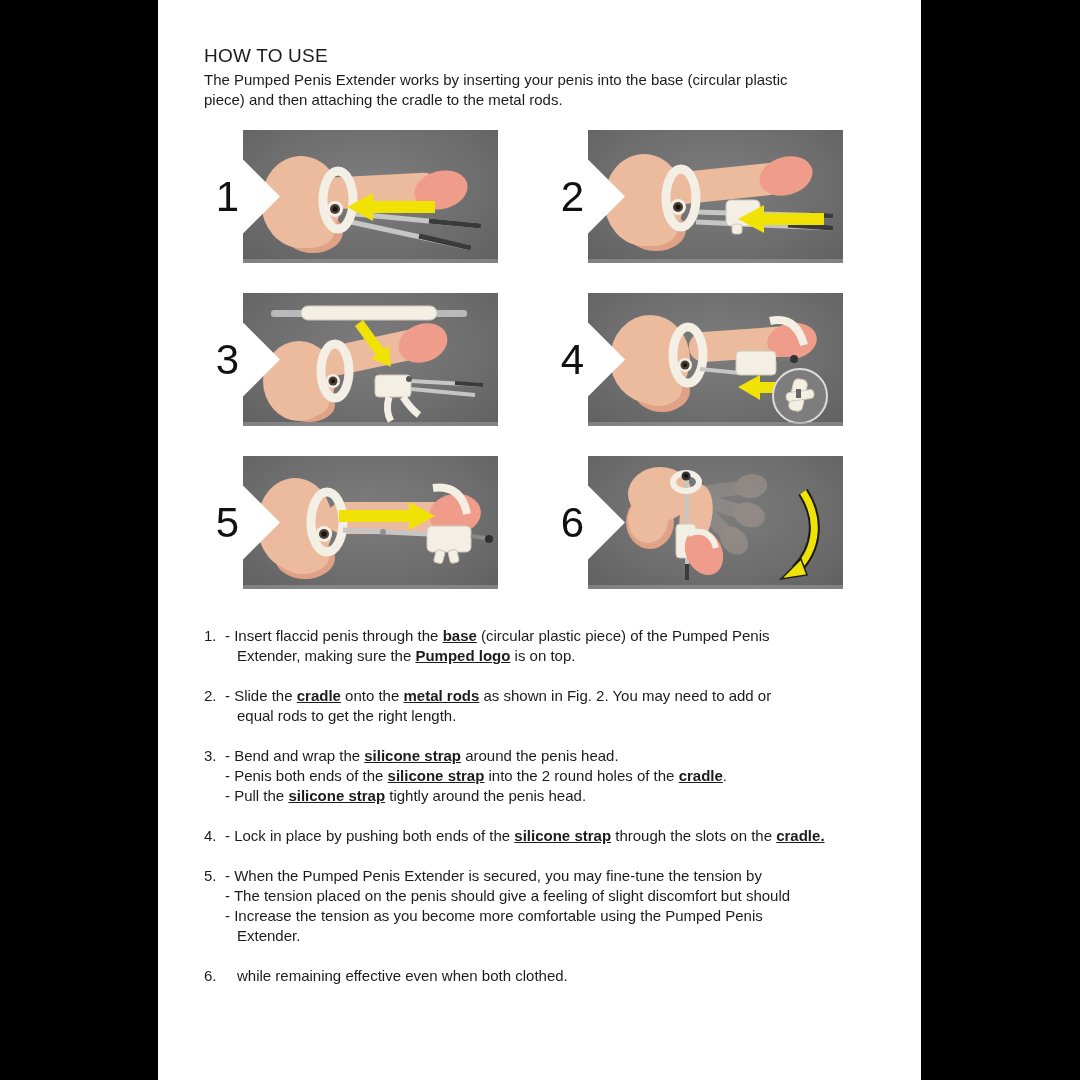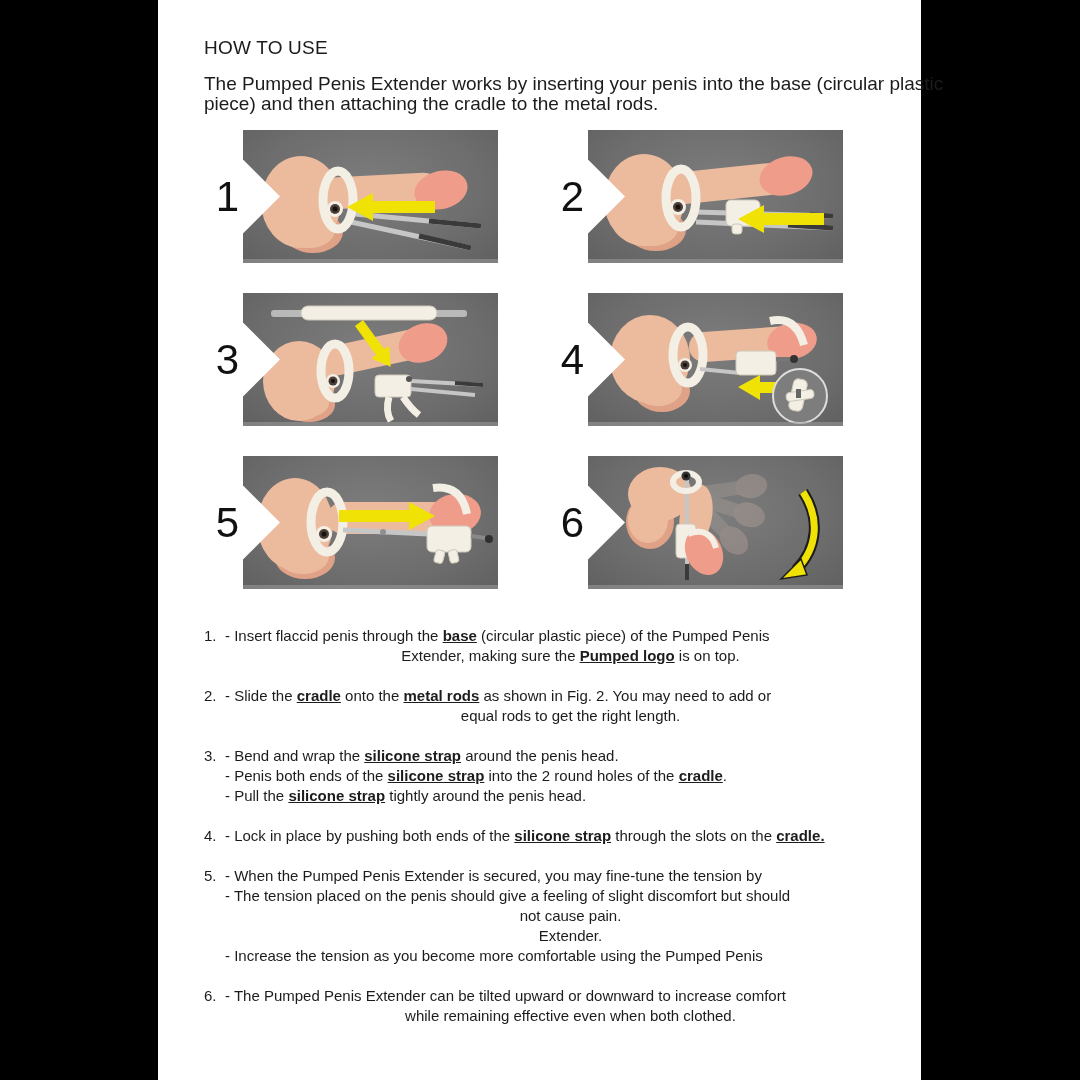--- a/index.html
+++ b/index.html
@@ -14,23 +14,23 @@
     --rod-dark:#3a3a3a;
     --paper:#ffffff;
     --frame:#000000;
   }
   html,body{margin:0;padding:0;background:var(--frame);}
   #stage{position:relative;width:1080px;height:1080px;background:var(--frame);overflow:hidden;
          font-family:"Liberation Sans",sans-serif;color:var(--text);}
   #paper{position:absolute;left:158px;top:0;width:763px;height:1080px;background:var(--paper);}
 
   
-  .header{position:absolute;left:46px;top:36px;width:700px;}
+  .header{position:absolute;left:46px;top:44px;width:700px;}
   .title{font-size:19px;line-height:24px;font-weight:400;letter-spacing:0.2px;}
-  .intro{font-size:19px;line-height:20px;margin-top:14px;}
+  .intro{font-size:15px;line-height:20px;margin-top:2px;}
   .intro div{white-space:nowrap;}
 
   
   .figures{position:absolute;left:85px;top:130px;display:grid;
            grid-template-columns:255px 255px;column-gap:90px;grid-auto-rows:133px;row-gap:30px;}
   .fig-cell{position:relative;width:255px;height:133px;}
   .photo{position:absolute;left:0;top:0;width:255px;height:133px;overflow:hidden;
          background:radial-gradient(ellipse at 50% 42%, #7d7d7d 0%, #6d6d6d 62%, #606060 100%);}
   .photo::after{content:"";position:absolute;left:0;bottom:0;width:100%;height:4px;background:#9d9d9d;opacity:.55;}
   .chev{position:absolute;left:-1px;top:50%;transform:translateY(-50%);width:38px;height:76px;
@@ -48,21 +48,21 @@
   .c-arrow{fill:var(--arrow);}
   .c-rod{stroke:var(--rod-silver);fill:none;}
   .c-roddark{stroke:var(--rod-dark);fill:none;}
   .c-strapline{fill:none;stroke:var(--device-white);}
 
   
   .instructions{position:absolute;left:46px;top:626px;width:700px;font-size:15px;}
   .instr-item{position:relative;padding-left:21px;margin-bottom:20px;}
   .instr-num{position:absolute;left:0;top:0;line-height:20px;}
   .instr-line{line-height:20px;white-space:nowrap;}
-  .instr-line.ind{padding-left:12px;text-align:center;}
+  .instr-line.ind{padding-left:12px;}
   .b{font-weight:700;text-decoration:underline;}
 </style>
 </head>
 <body>
 
 <div id="stage">
   <div id="paper">
 
     <div class="header">
       <div class="title">HOW TO USE</div>
@@ -301,25 +301,23 @@
           <div class="instr-line"><span>- Pull the </span><span class="b">silicone strap</span><span> tightly around the penis head.</span></div>
         </div>
         <div class="instr-item">
           <div class="instr-num">4.</div>
           <div class="instr-line"><span>- Lock in place by pushing both ends of the </span><span class="b">silicone strap</span><span> through the slots on the </span><span class="b">cradle.</span></div>
         </div>
         <div class="instr-item">
           <div class="instr-num">5.</div>
           <div class="instr-line"><span>- When the Pumped Penis Extender is secured, you may fine-tune the tension by</span></div>
           <div class="instr-line"><span>- The tension placed on the penis should give a feeling of slight discomfort but should</span></div>
-          <div class="instr-line ind"><span>not cause pain.</span></div>
+          <div class="instr-line"><span>- Increase the tension as you become more comfortable using the Pumped Penis</span></div>
           <div class="instr-line ind"><span>Extender.</span></div>
-          <div class="instr-line"><span>- Increase the tension as you become more comfortable using the Pumped Penis</span></div>
         </div>
         <div class="instr-item">
           <div class="instr-num">6.</div>
-          <div class="instr-line"><span>- The Pumped Penis Extender can be tilted upward or downward to increase comfort</span></div>
           <div class="instr-line ind"><span>while remaining effective even when both clothed.</span></div>
         </div>
       </div>
 
   </div>
 </div>
 
 </body></html>

